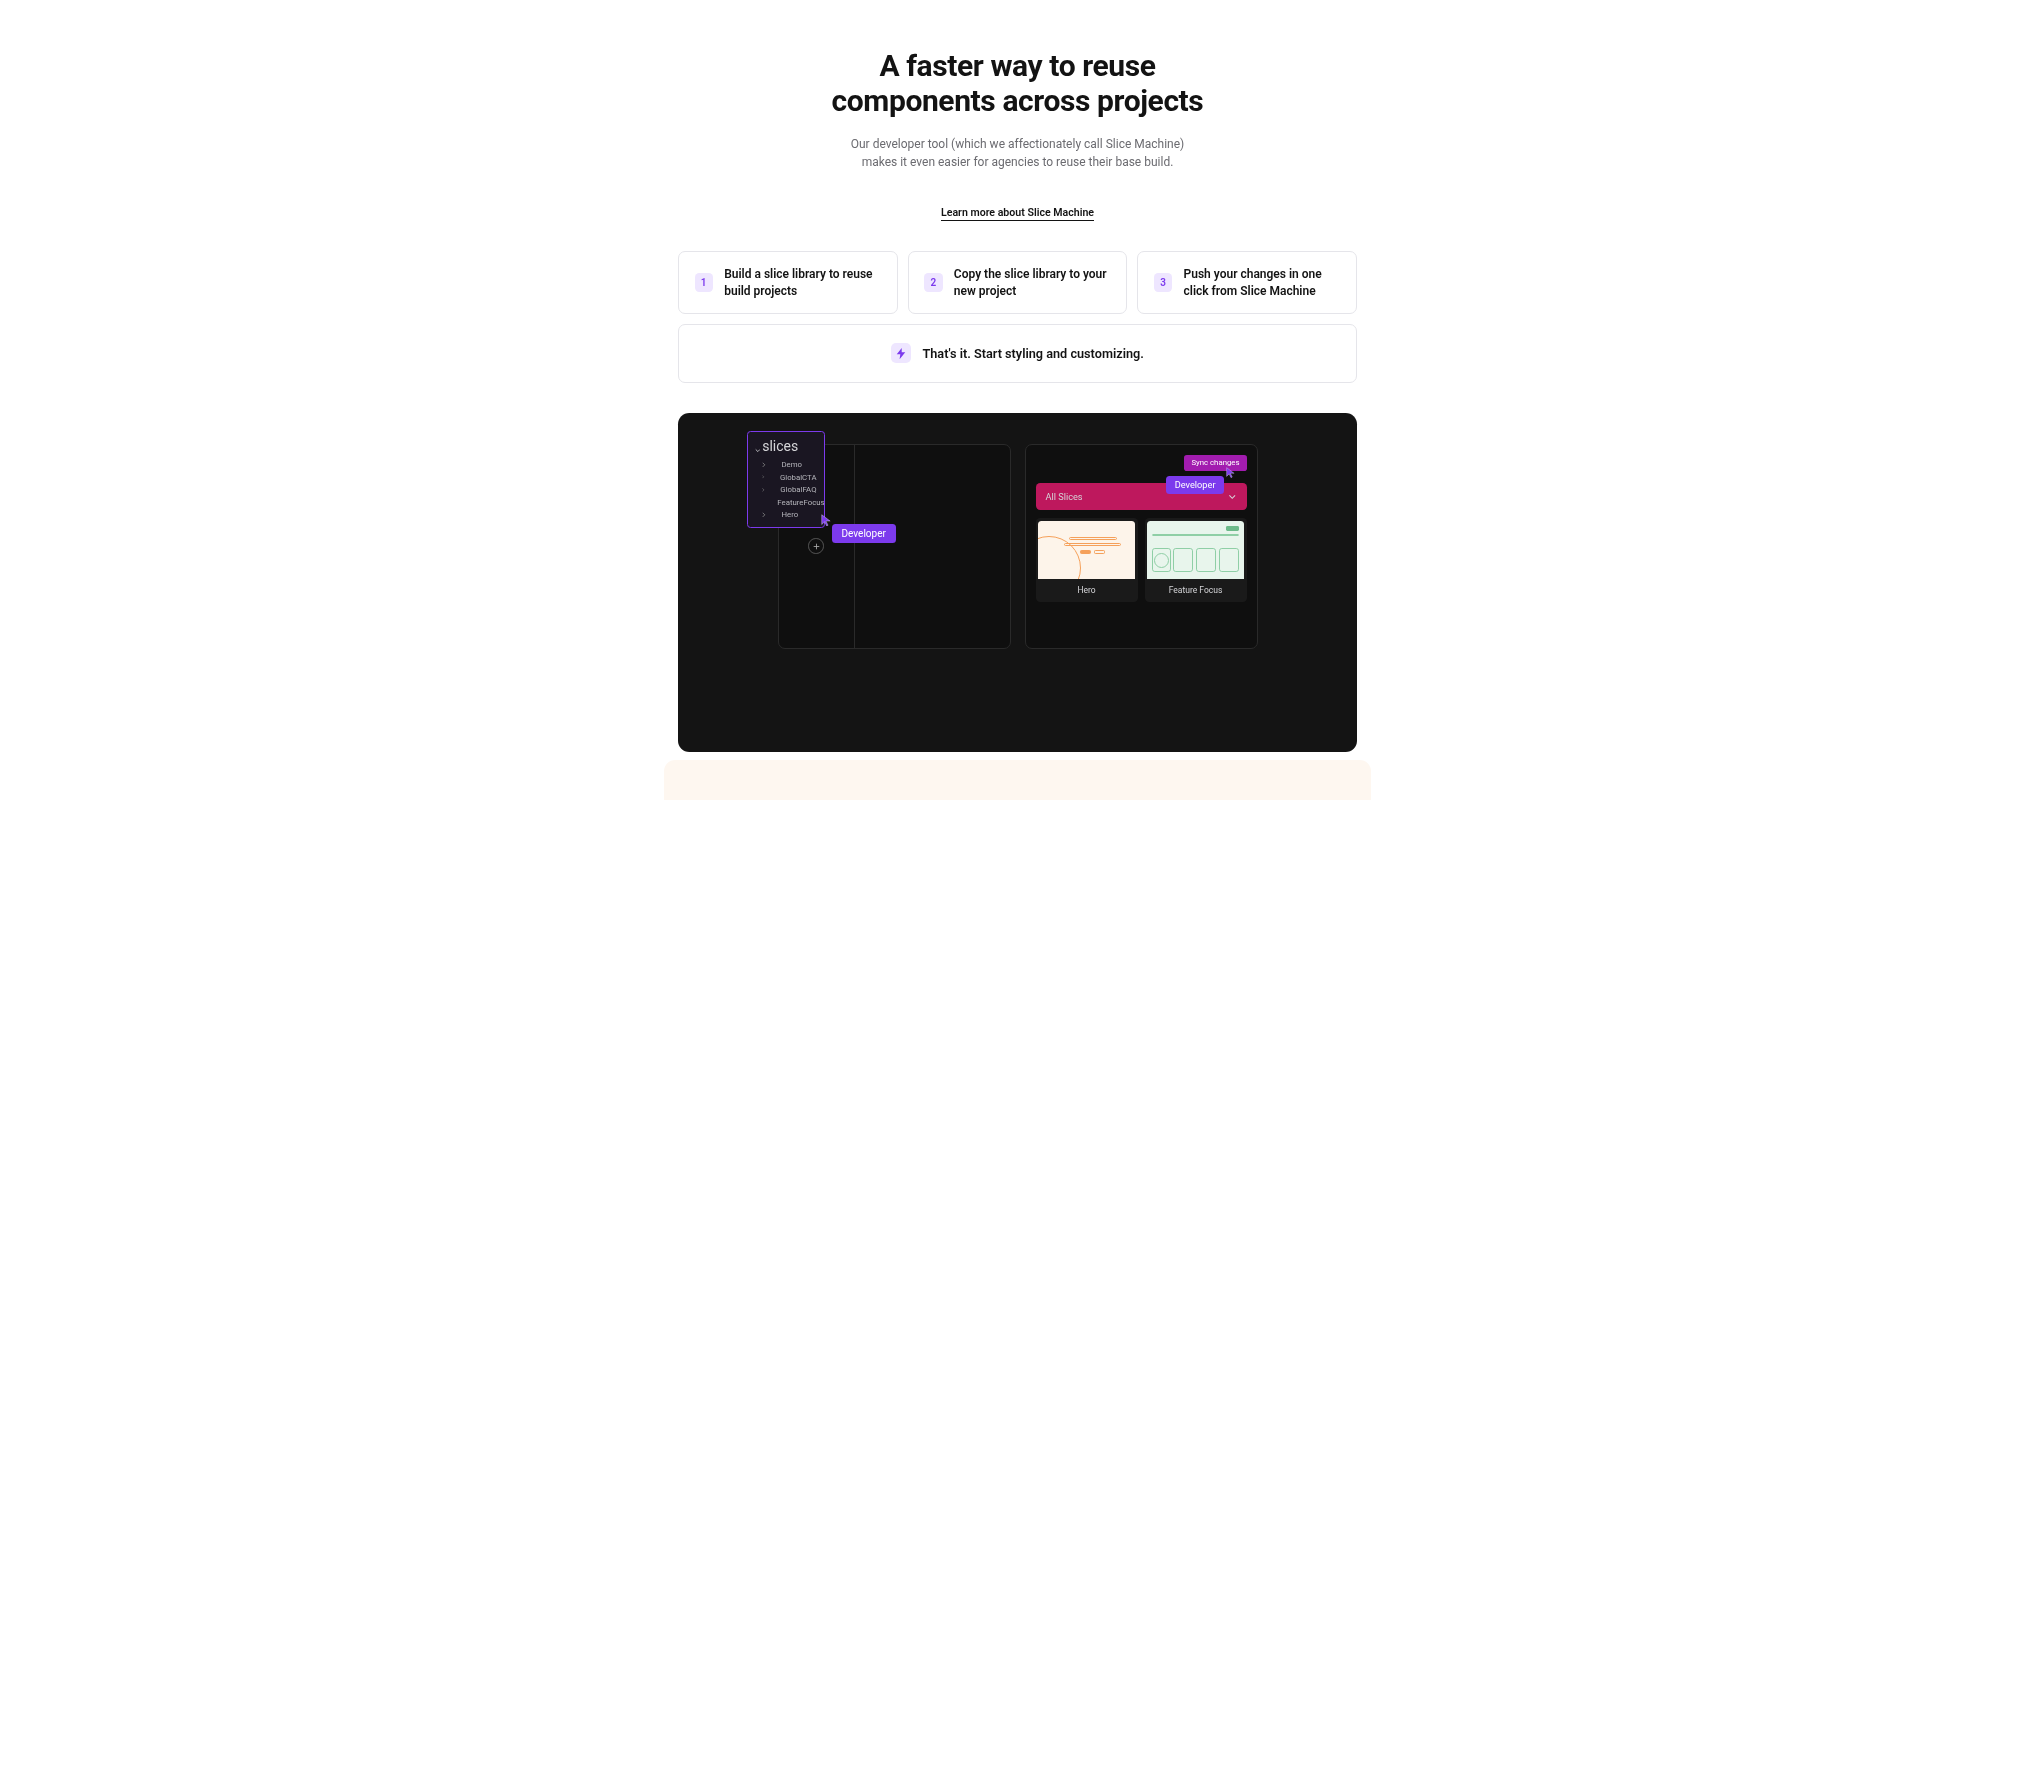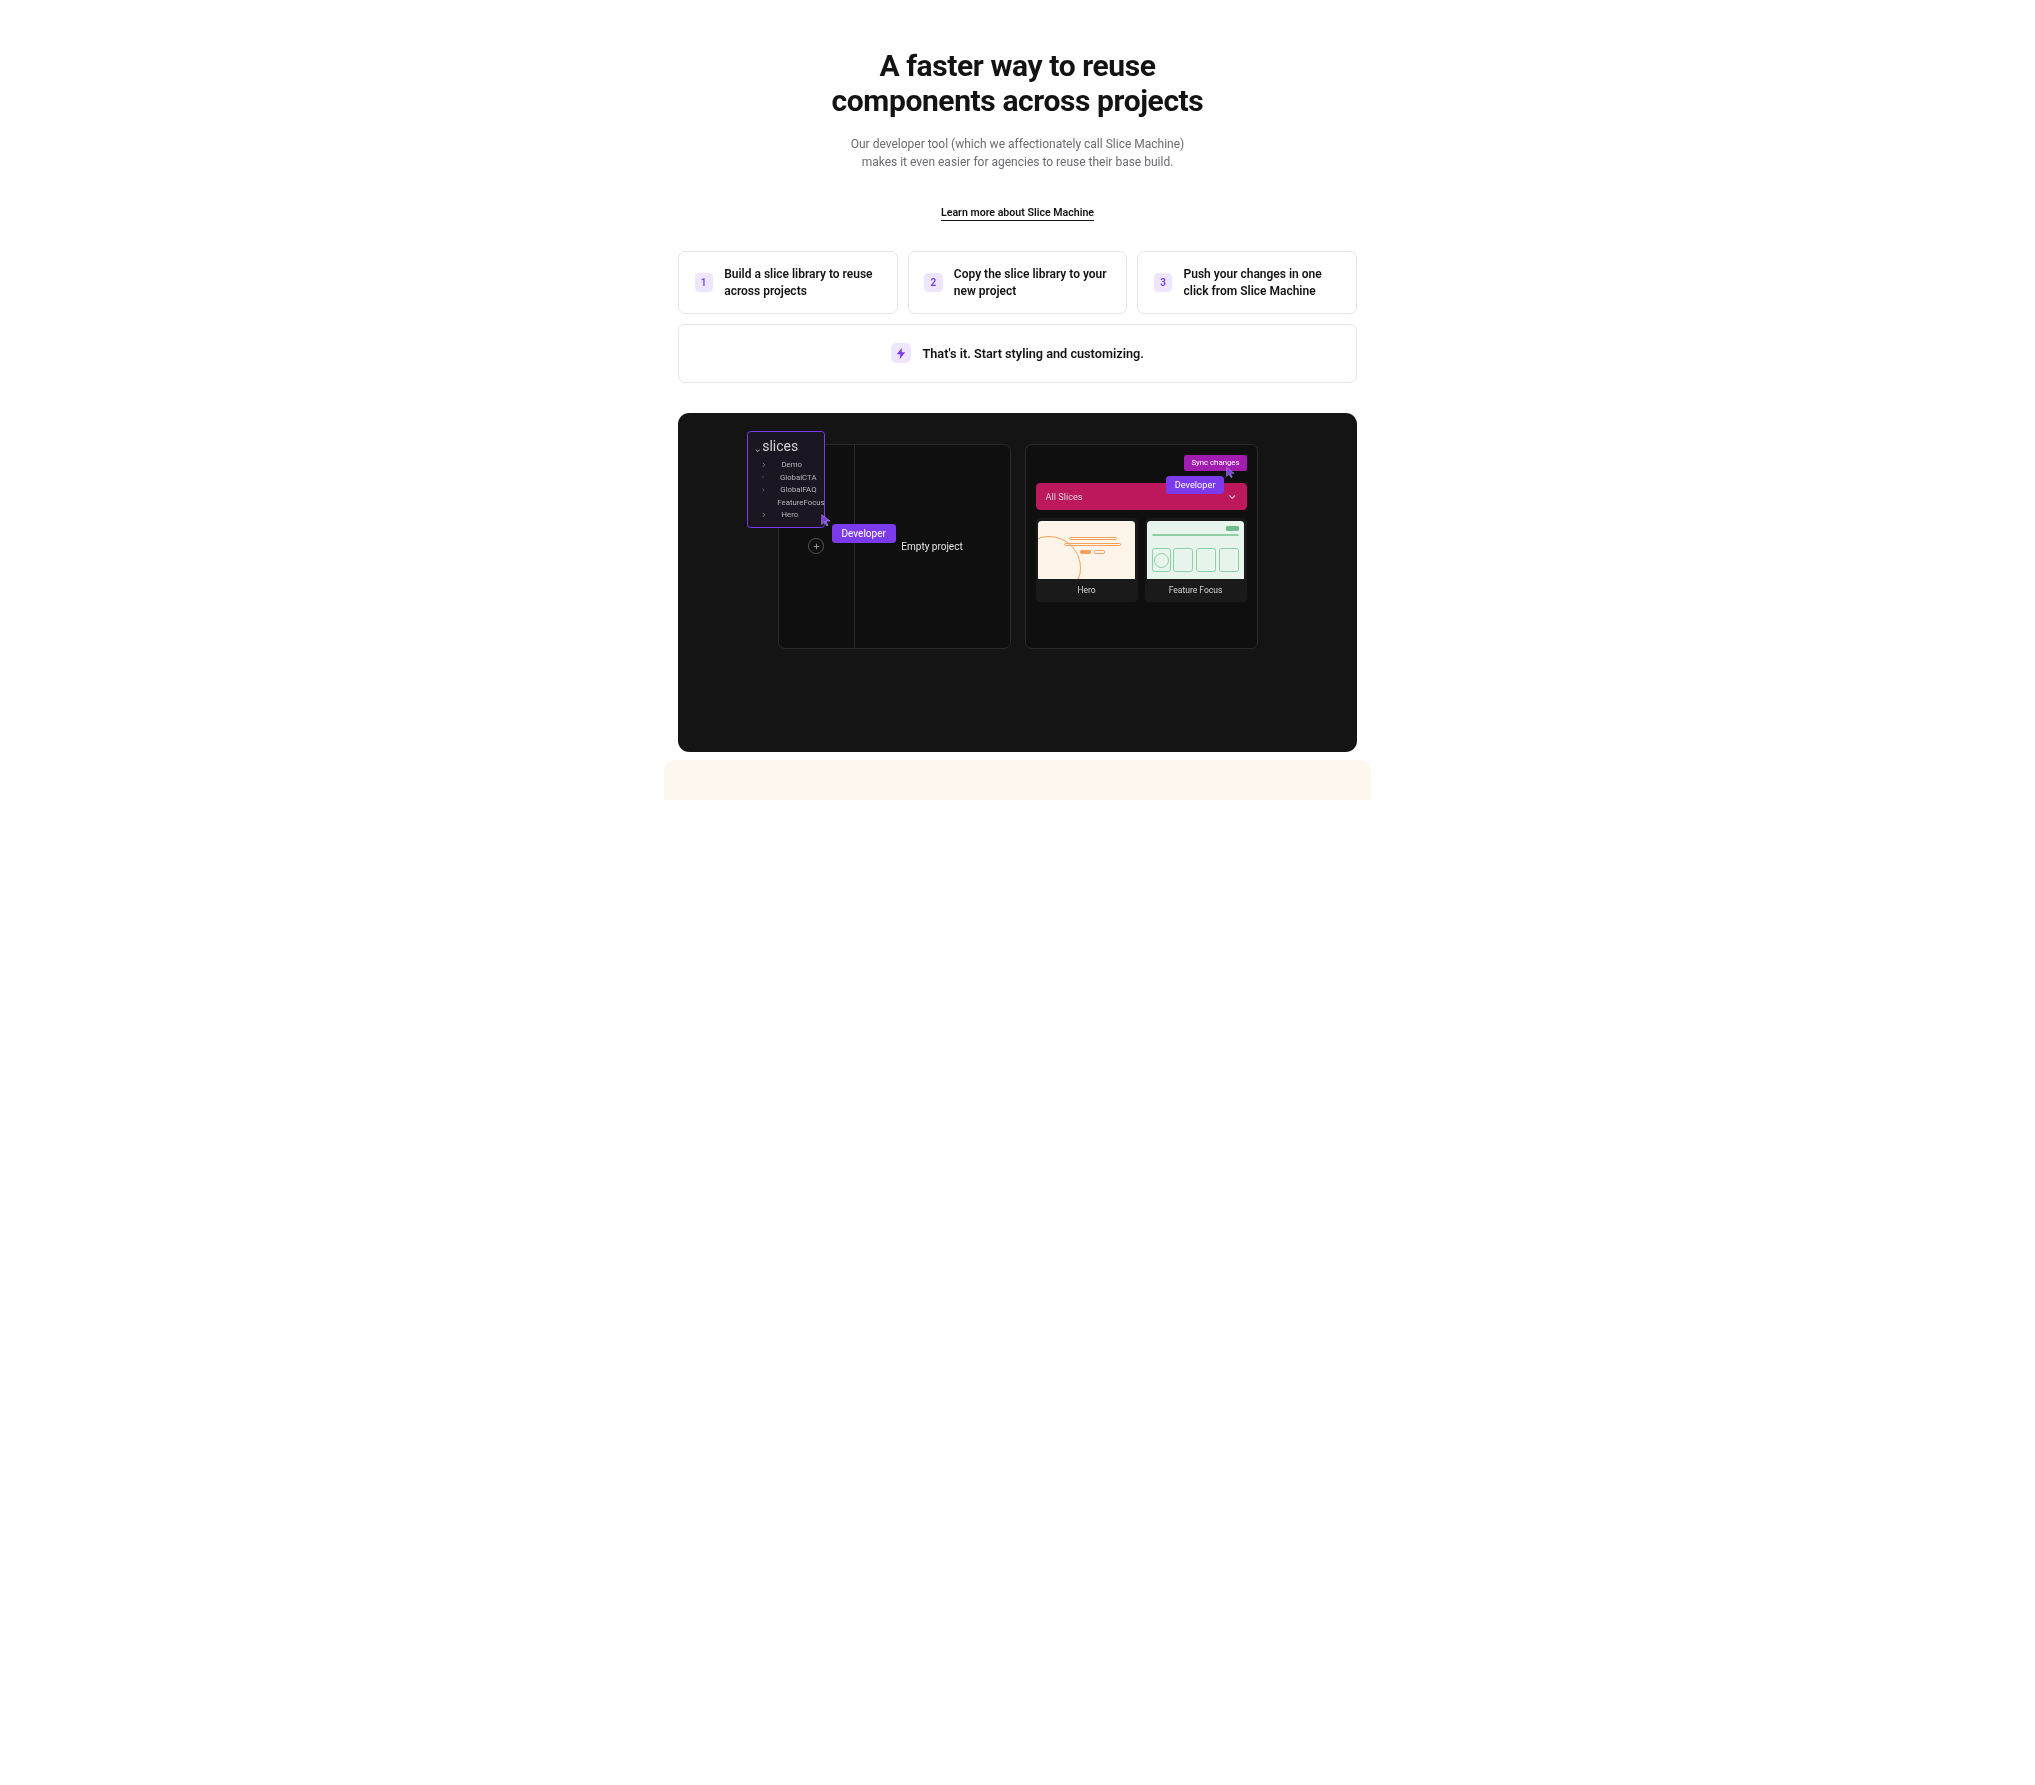--- a/index.html
+++ b/index.html
@@ -67,21 +67,21 @@
   <h1 class="hero-title">
     <span>A faster way to reuse</span><br>
     <span>components across projects</span>
   </h1>
   <p class="subtitle">Our developer tool (which we affectionately call Slice Machine) makes it even easier for agencies to reuse their base build.</p>
   <a href="#" class="learn-link">Learn more about Slice Machine</a>
 
   <div class="steps-row">
     <div class="step-card">
       <div class="step-num">1</div>
-      <div class="step-text">Build a slice library to reuse across projects</div>
+      <div class="step-text">Build a slice library to reuse build projects</div>
     </div>
     <div class="step-card">
       <div class="step-num">2</div>
       <div class="step-text">Copy the slice library to your new project</div>
     </div>
     <div class="step-card">
       <div class="step-num">3</div>
       <div class="step-text">Push your changes in one click from Slice Machine</div>
     </div>
   </div>
@@ -143,23 +143,20 @@
               <path d="M1 1 L1 15 L5 11 L8 17 L10 16 L7 10 L13 10 Z" fill="#7c3aed" stroke="#fff" stroke-width="0.5"></path>
             </svg>
         </div>
         <div class="dev-tag">Developer</div>
         <div class="ws-sidebar">
           <div class="plus-btn">
             <svg width="7" height="7" viewBox="0 0 10 10">
                 <path d="M5 1 V9 M1 5 H9" stroke="#aaa" stroke-width="1.2"></path>
               </svg>
           </div>
-        </div>
-        <div class="ws-main">
-          <div class="empty-text">Empty project</div>
         </div>
       </div>
 
       <div class="sm-panel">
         <div class="sync-btn">Sync changes</div>
         <div class="cursor cursor-sync">
           <svg width="10" height="11.3" viewBox="0 0 16 18">
               <path d="M1 1 L1 15 L5 11 L8 17 L10 16 L7 10 L13 10 Z" fill="#7c3aed" stroke="#fff" stroke-width="0.5"></path>
             </svg>
         </div>

